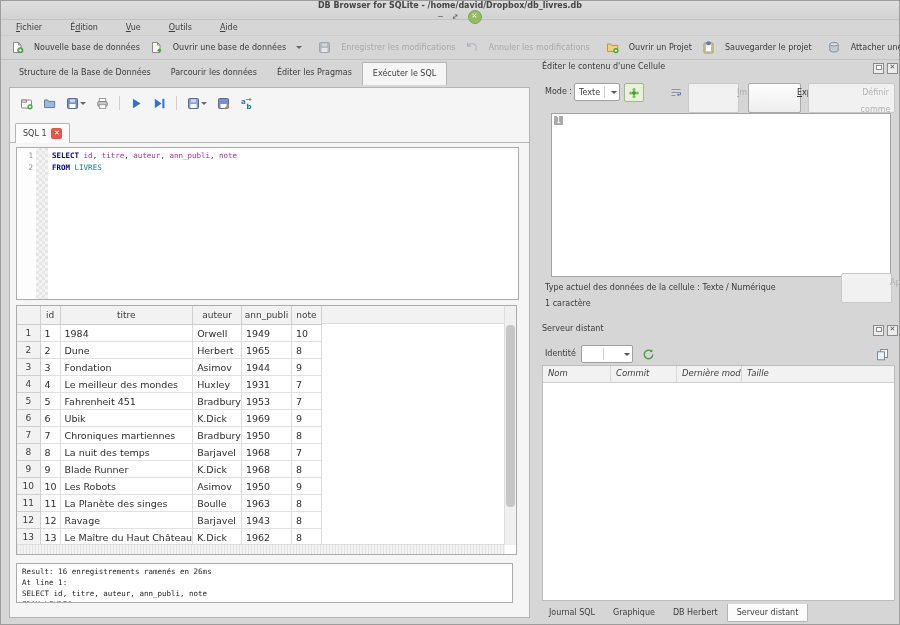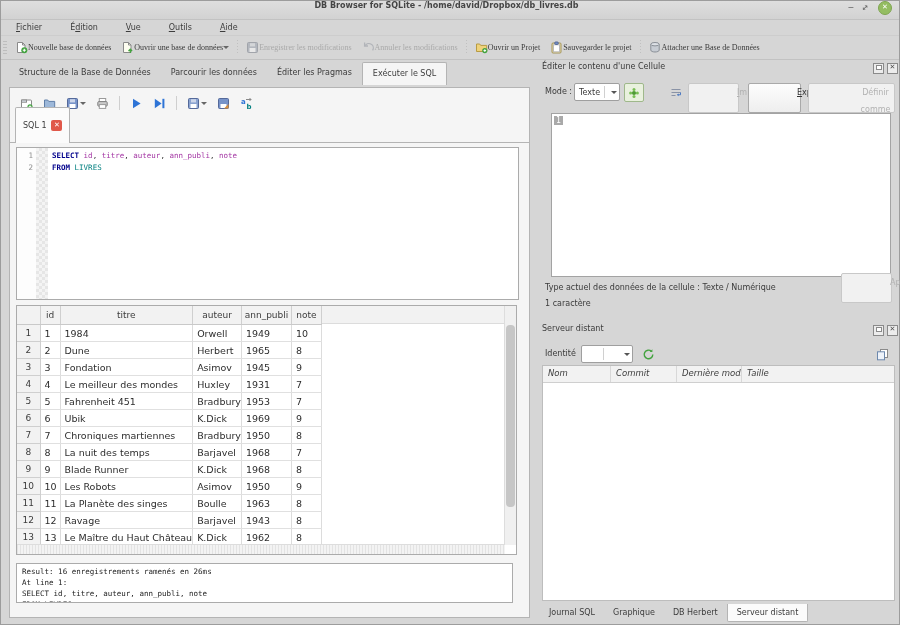--- a/index.html
+++ b/index.html
@@ -1,40 +1,40 @@
 <!DOCTYPE html>
 <html style="--sql-keyword: #00008c; --sql-identifier: #a335a3; --sql-table: #007f7f; --close-button-green: #94bd62; --tab-close-red: #e0584a; --play-blue: #2e74d6; --icon-green: #44a340;"><head>
 <meta charset="utf-8">
 <style>
   html,body{margin:0;padding:0;}
   body{width:900px;height:625px;overflow:hidden;background:#d6d6d6;
        font-family:"DejaVu Sans","Liberation Sans",sans-serif;font-size:8px;color:#3a3a3a;}
   .window{position:relative;width:898px;height:623px;border:1px solid #9c9c9c;background:#d6d6d6;}
 
   
-  .titlebar{height:18px;display:flex;align-items:flex-start;background:linear-gradient(#dedede,#d2d2d2);
-            border-bottom:1px solid #c2c2c2;}
+  .titlebar{height:18px;display:flex;align-items:center;background:linear-gradient(#dedede,#d2d2d2);
+            border-bottom:1px solid #c2c2c2;flex-direction:column;}
   .titlebar .spacer{width:70px;}
   .win-title{flex:1;text-align:center;font-weight:bold;font-size:8px;color:#454545;}
   .win-controls{width:70px;display:flex;align-items:center;justify-content:flex-end;gap:9px;padding-right:7px;}
   .wc{color:#5a5a5a;font-size:8px;line-height:8px;cursor:default;}
   .wc-restore{display:inline-block;transform:rotate(-45deg);font-size:8px;}
   .wc-close{width:12px;height:12px;border-radius:50%;background:var(--close-button-green,#94bd62);
             border:1px solid #7fa551;color:#fff;font-size:7px;line-height:11px;text-align:center;font-weight:bold;}
 
   
   .menubar{height:15px;display:flex;align-items:center;padding-left:8px;gap:14px;border-bottom:1px solid #cdcdcd;}
   .menu-item{padding:1px 7px;color:#3d3d3d;}
   .menu-item u{text-decoration:underline;}
 
   
   .toolbar{height:23px;display:flex;align-items:center;padding:0 4px 0 2px;border-bottom:1px solid #c2c2c2;}
   .tb-grip{width:4px;height:14px;margin-right:3px;
            background:repeating-linear-gradient(#bdbdbd 0 1px,transparent 1px 3px);}
-  .tb-btn{display:flex;align-items:center;gap:0;padding:3px 5px;border-radius:2px;white-space:nowrap;color:#3a3a3a;font-family:Liberation Serif, serif;}
+  .tb-btn{display:flex;align-items:center;gap:10px;padding:3px 5px;border-radius:2px;white-space:nowrap;color:#3a3a3a;}
   .tb-btn.disabled{color:#a9a9a9;}
   .tb-btn.disabled svg{opacity:.45;filter:grayscale(70%);}
   .tb-sep{width:1px;height:15px;margin:0 3px;
           background:repeating-linear-gradient(#c0c0c0 0 1px,transparent 1px 3px);}
   .caret-down{width:0;height:0;border:3px solid transparent;border-top:3px solid #666;margin-top:3px;}
 
   
   .main-tabs{position:absolute;left:8px;top:61px;display:flex;align-items:flex-end;z-index:3;}
   .main-tab{padding:6px 10px 7px;color:#3c3c3c;}
   .main-tab.active{background:#f5f5f5;border:1px solid #b4b4b4;border-bottom:none;border-radius:2px 2px 0 0;
@@ -44,21 +44,21 @@
 
   
   .sql-toolbar{position:absolute;left:8px;top:5px;display:flex;align-items:center;gap:6px;height:20px;}
   .sqlt-btn{display:flex;align-items:center;gap:1px;padding:2px;border-radius:2px;}
   .sql-sep{width:1px;height:14px;background:#cfcfcf;margin:0 2px;}
 
   
   .sql-tabbar{position:absolute;left:0;top:32px;width:519px;height:23px;border-bottom:1px solid #b4b4b4;
               display:flex;align-items:flex-end;padding-left:5px;box-sizing:border-box;}
   .sql-tab{display:flex;align-items:center;gap:5px;background:#fbfbfb;border:1px solid #b4b4b4;border-bottom:none;
-           border-radius:2px 2px 0 0;padding:12px 7px;margin-bottom:-1px;z-index:2;}
+           border-radius:2px 2px 0 0;padding:4px 7px;margin-bottom:-1px;z-index:2;}
   .tab-close{width:11px;height:11px;background:var(--tab-close-red,#e0584a);border-radius:2px;color:#fff;
              font-size:7px;line-height:11px;text-align:center;font-weight:bold;}
 
   
   .editor{position:absolute;left:6px;top:59px;width:501px;height:151px;background:#fff;border:1px solid #ababab;
           display:flex;font-family:"DejaVu Sans Mono","Liberation Mono",monospace;font-size:7.5px;line-height:12px;}
   .gutter{width:16px;text-align:right;padding:2px 3px 0 0;color:#909090;background:#fdfdfd;}
   .fold-margin{width:12px;background-color:#f4f4f4;
     background-image:linear-gradient(45deg,#e6e6e6 25%,transparent 25%,transparent 75%,#e6e6e6 75%),
                      linear-gradient(45deg,#e6e6e6 25%,transparent 25%,transparent 75%,#e6e6e6 75%);
@@ -394,21 +394,21 @@
               <td>Dune</td>
               <td>Herbert</td>
               <td>1965</td>
               <td>8</td>
             </tr>
             <tr>
               <td class="rowhead">3</td>
               <td>3</td>
               <td>Fondation</td>
               <td>Asimov</td>
-              <td>1945</td>
+              <td>1944</td>
               <td>9</td>
             </tr>
             <tr>
               <td class="rowhead">4</td>
               <td>4</td>
               <td>Le meilleur des mondes</td>
               <td>Huxley</td>
               <td>1931</td>
               <td>7</td>
             </tr>

